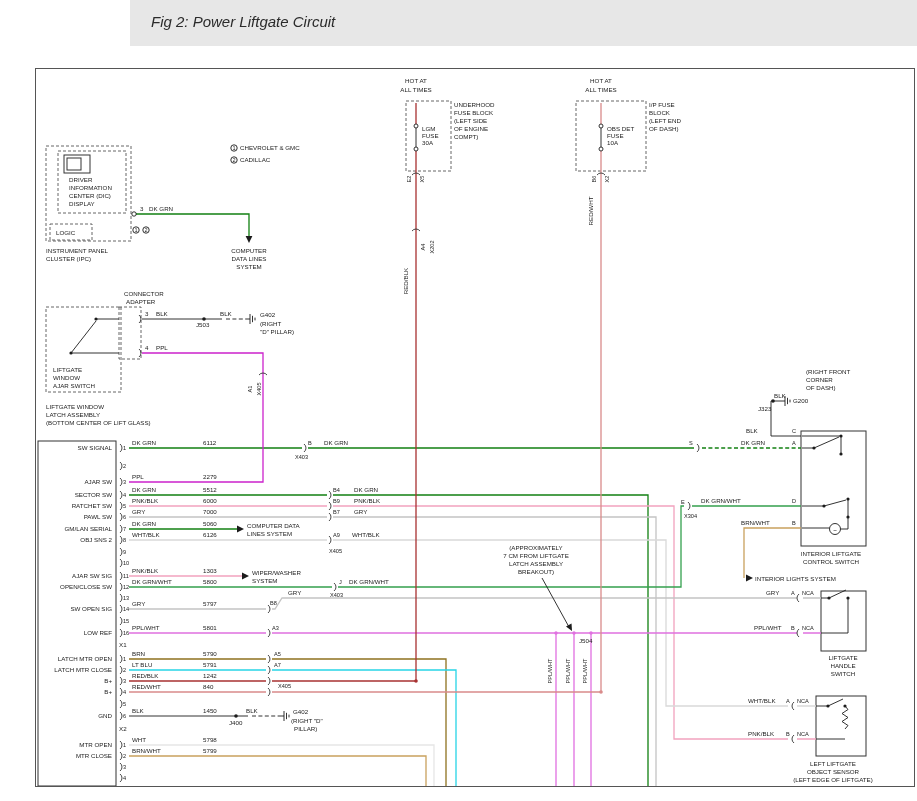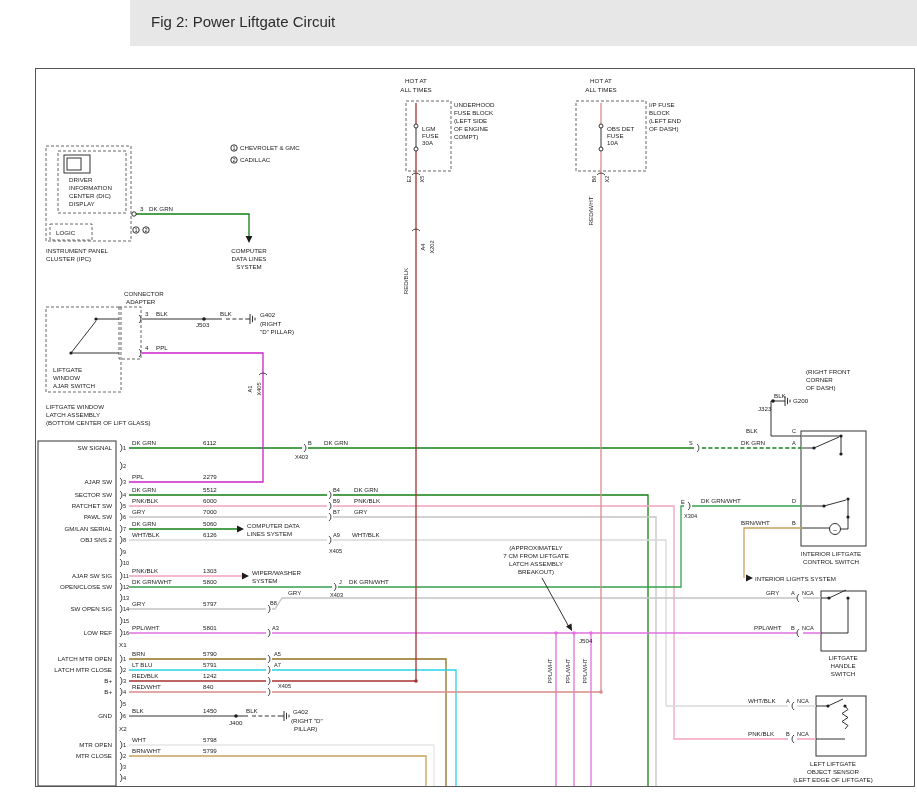--- a/index.html
+++ b/index.html
@@ -1,18 +1,18 @@
 <!DOCTYPE html>
 <html><head>
 <meta charset="utf-8">
 <style>
   html,body{margin:0;padding:0;background:#fff;}
   body{width:917px;height:801px;position:relative;font-family:"Liberation Sans",sans-serif;}
   .header{position:absolute;left:130px;top:0;width:787px;height:46px;background:#e7e7e7;}
-  .header .title{font-size:15px;color:#2b2b2b;padding:13px 0 0 21px;}
+  .header .title{font-size:15px;color:#2b2b2b;padding:13px 0 0 21px;font-style:italic;}
   .diagram{position:absolute;left:35px;top:68px;width:878px;height:717px;border:1px solid #555;background:#fff;}
   svg{display:block;}
   text{font-size:6.2px;fill:#1c1c1c;font-family:"Liberation Sans",sans-serif;stroke:none;}
   .t5{font-size:5.6px;}
   .mid{text-anchor:middle;}
   .end{text-anchor:end;}
   .wire{fill:none;stroke-width:1.3;}
   .blkw{fill:none;stroke:#1c1c1c;stroke-width:0.9;}
   .dash{stroke-dasharray:4 2.4;}
   .dbox{fill:none;stroke:#555;stroke-width:0.9;stroke-dasharray:3 2;}

